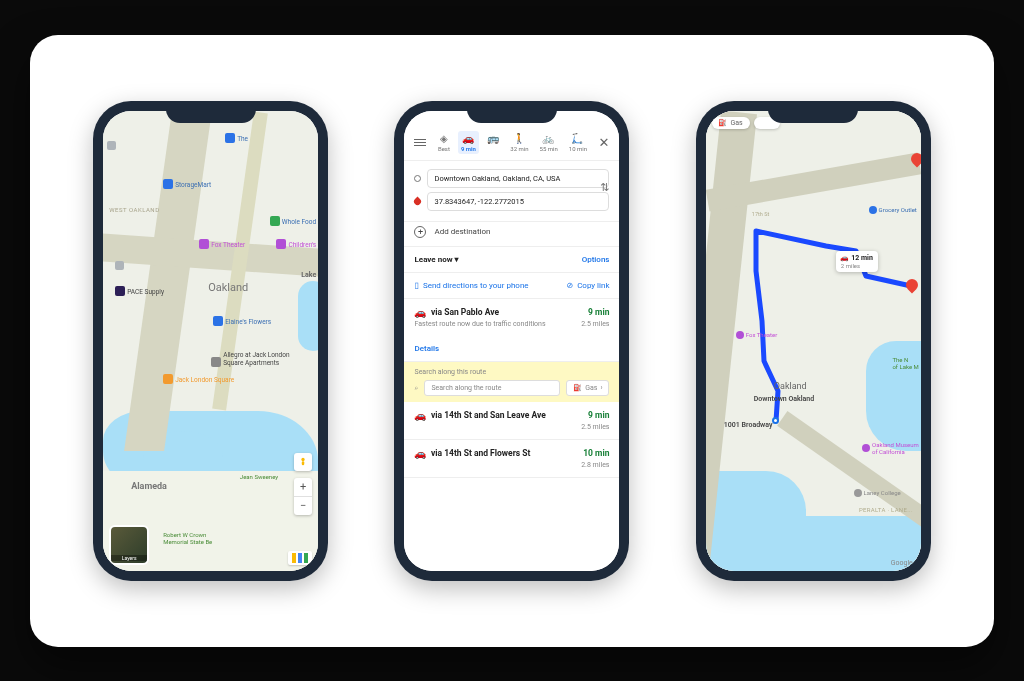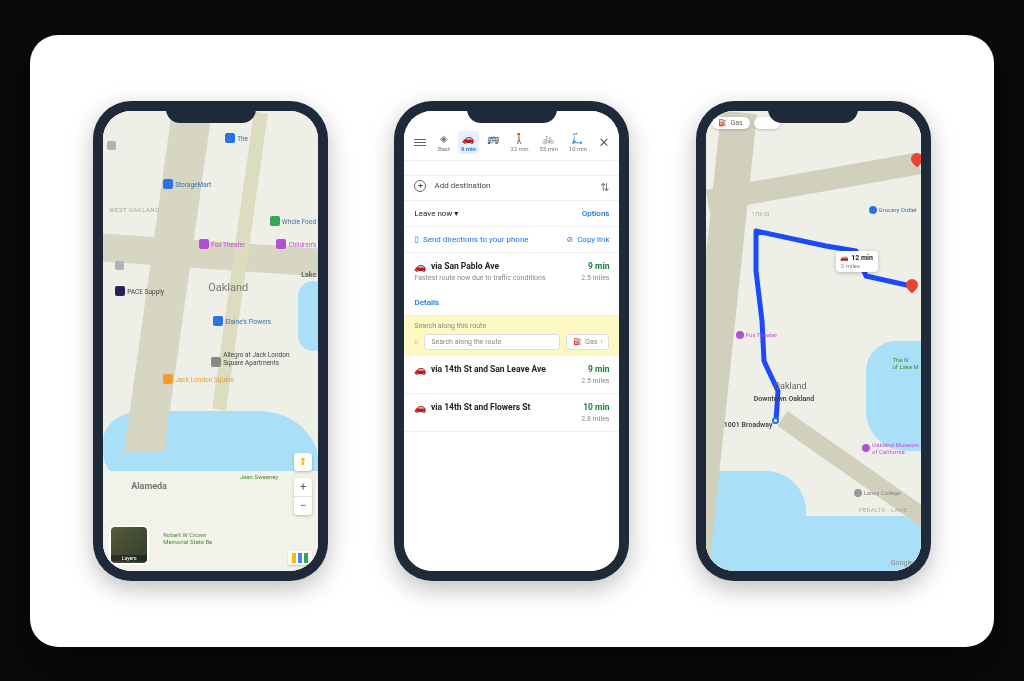--- a/index.html
+++ b/index.html
@@ -156,21 +156,21 @@
   .od-row .red { background:#d93025; border:none; border-radius:0 50% 50% 50%; transform:rotate(45deg);}
   .od-input {
     flex:1; border:1px solid #ddd; border-radius:4px;
     padding:4px 6px; font-size:7.5px; color:#222;
   }
   .swap { position:absolute; right:10px; top:20px; font-size:11px; color:#777;}
   .add-dest { display:flex; padding:4px 10px 8px 10px; gap:8px; align-items:center; font-size:8px; color:#444; border-bottom:1px solid #eee;}
   .add-dest .plus { width:12px; height:12px; border-radius:50%; border:1.5px solid #666; display:flex; align-items:center; justify-content:center; font-size:9px;}
 
   .leave-row { display:flex; justify-content:space-between; padding:8px 10px; border-bottom:1px solid #eee;}
-  .leave-row .left { color:#222; } .leave-row .right { color:#1a73e8; font-weight:500;}
+  .leave-row .left { color:#222;font-weight:bold; } .leave-row .right { color:#1a73e8; font-weight:500;}
   
   .send-row { display:flex; justify-content:space-between; padding:8px 10px; color:#1a73e8; font-size:8px; border-bottom:1px solid #eee;}
   .send-row .l, .send-row .r { display:flex; gap:4px; align-items:center;}
 
   .route { padding:8px 10px; border-bottom:1px solid #eee;}
   .route .top { display:flex; justify-content:space-between; font-weight:700; font-size:8.5px;}
   .route .top .time { color:#188038;}
   .route .sub { display:flex; justify-content:space-between; font-size:7px; color:#888; margin-top:2px;}
   .route .details { color:#1a73e8; font-size:8px; margin-top:16px; font-weight:500;}
 
@@ -341,20 +341,28 @@
             </div>
             <div class="mode">
               <span class="ico">🛴</span>
               <span>10 min</span>
             </div>
           </div>
           <div class="close-x">✕</div>
         </div>
 
         <div class="od-block">
+          <div class="od-row">
+            <div class="circ"></div>
+            <div class="od-input">Downtown Oakland, Oakland, CA, USA</div>
+          </div>
+          <div class="od-row">
+            <div class="circ red"></div>
+            <div class="od-input">37.8343647, -122.2772015</div>
+          </div>
           <div class="swap">⇅</div>
         </div>
         <div class="add-dest">
           <div class="plus">+</div>
           <span>Add destination</span>
         </div>
         <div class="leave-row">
           <span class="left"><span>Leave now</span> ▾</span>
           <span class="right">Options</span>
         </div>

